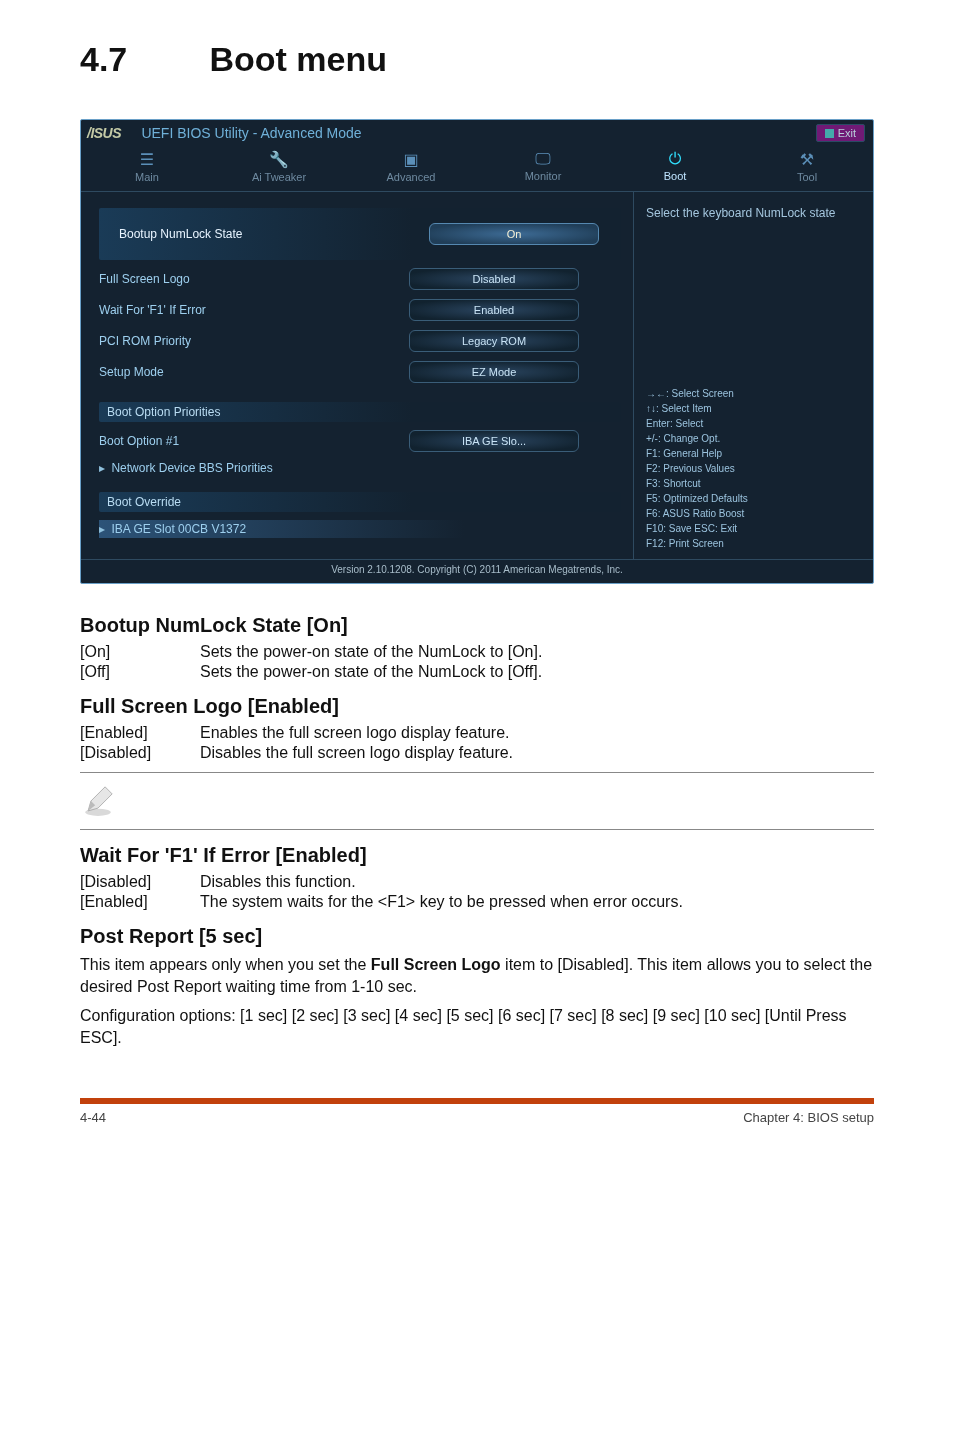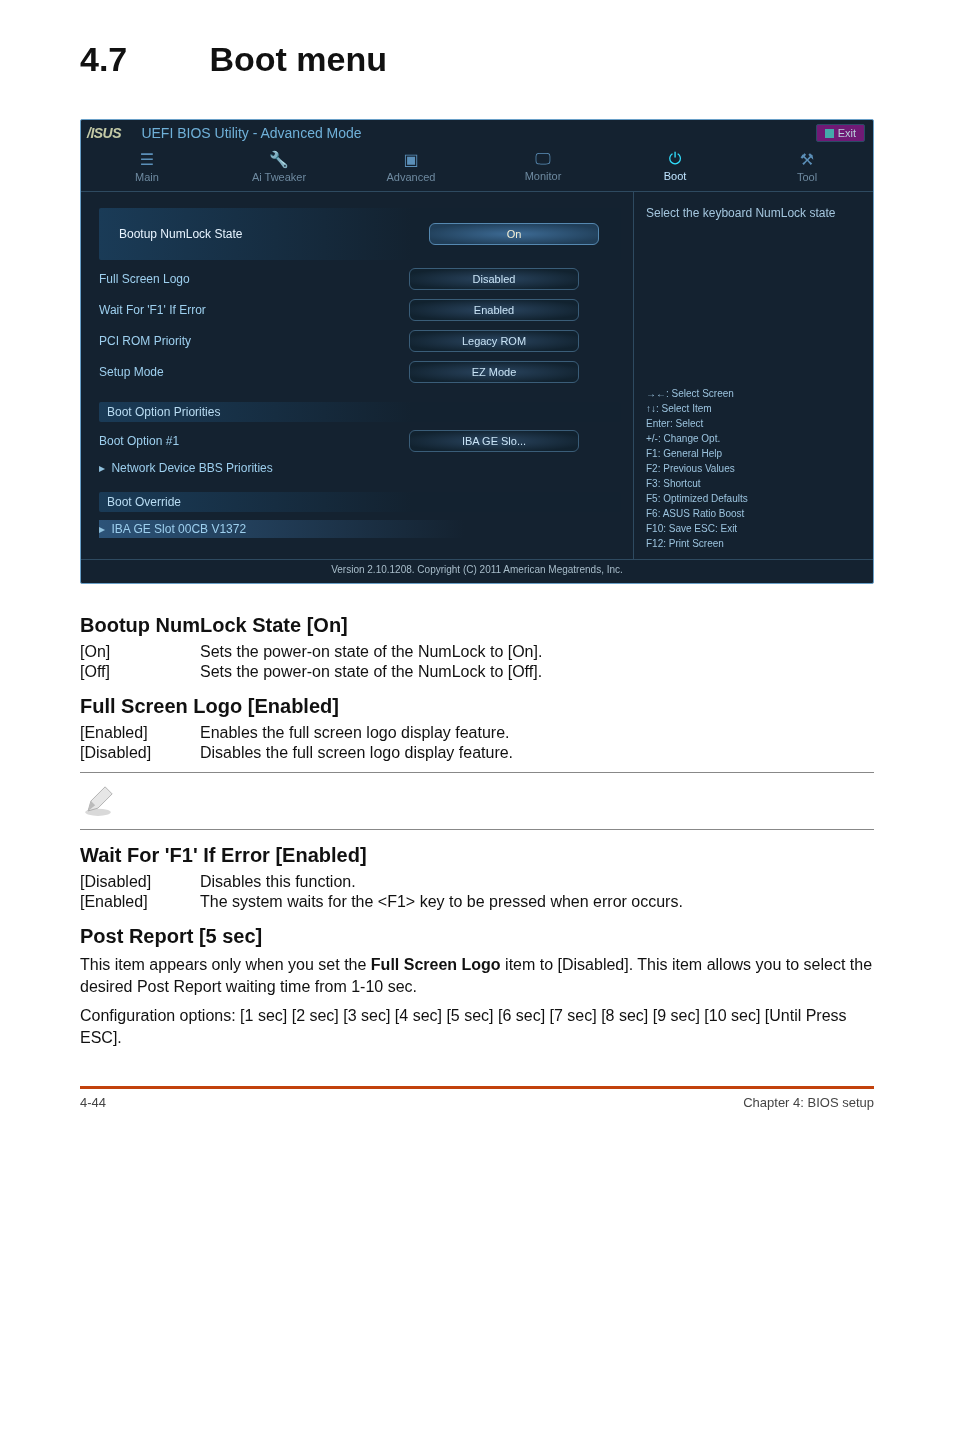--- a/index.html
+++ b/index.html
@@ -137,22 +137,22 @@
       padding: 10px 0; margin: 10px 0 14px 0;
     }
     .note .pencil {
       width: 36px; height: 36px; flex-shrink:0;
       display:flex; align-items:center; justify-content:center;
     }
     .note .pencil svg { width:34px; height:34px;}
     .para { margin: 6px 0; line-height: 1.4; font-size: 16px;}
     .footer {
       display: flex; justify-content: space-between;
-      border-top: 3px solid #c2410c;
-      margin-top: 36px; padding-top: 6px;
+      border-top: 6px solid #c2410c;
+      margin-top: 48px; padding-top: 6px;
       font-size: 13px; color:#444;
     }
   </style>
 </head>
 <body>
 
 <h1>
   <span class="section-num">4.7</span>
   <span>Boot menu</span>
 </h1>

